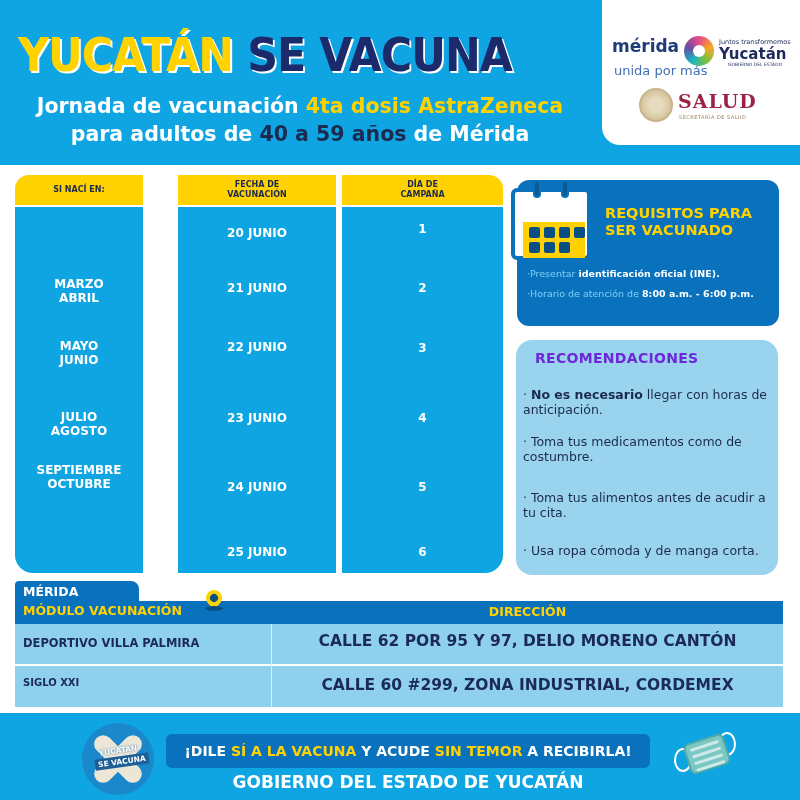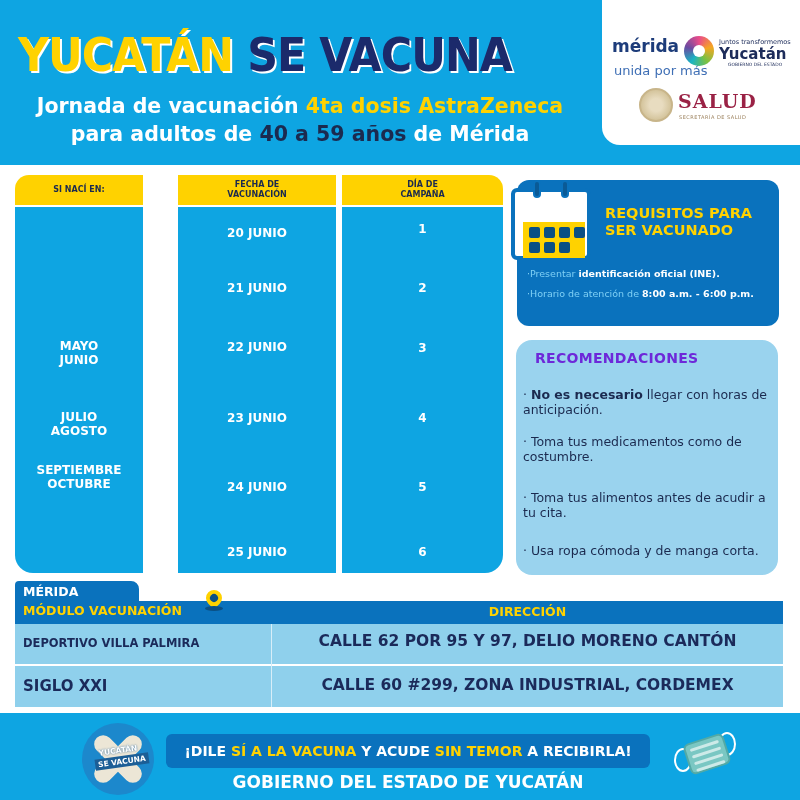--- a/index.html
+++ b/index.html
@@ -113,20 +113,24 @@
   <span class="logo-yuc-sub">GOBIERNO DEL ESTADO</span>
   <span class="logo-seal"></span>
   <span class="logo-salud">SALUD</span>
   <span class="logo-salud-sub">SECRETARÍA DE SALUD</span>
 </div>
 
 <div class="sched">
   <div class="col c1">
     <div class="col-head">SI NACÍ EN:</div>
     <div class="col-body">
+      <div class="cell" style="top:70px">
+          <div>MARZO</div>
+          <div>ABRIL</div>
+        </div>
       <div class="cell" style="top:132px">
           <div>MAYO</div>
           <div>JUNIO</div>
         </div>
       <div class="cell" style="top:203px">
           <div>JULIO</div>
           <div>AGOSTO</div>
         </div>
       <div class="cell" style="top:256px">
           <div>SEPTIEMBRE</div>
@@ -203,21 +207,21 @@
 <div class="loc-city">MÉRIDA</div>
 <div class="loc-mod">MÓDULO VACUNACIÓN</div>
 <div class="pin"></div>
 <div class="pin-base"></div>
 <div class="loc-dir">DIRECCIÓN</div>
 <div class="loc-row r1"></div>
 <div class="loc-row r2"></div>
 <div class="loc-sep"></div>
 <div class="loc-name" style="top:636px;font-size:11.5px">DEPORTIVO VILLA PALMIRA</div>
 <div class="loc-addr" style="top:632px">CALLE 62 POR 95 Y 97,  DELIO MORENO CANTÓN</div>
-<div class="loc-name" style="top:677px;font-size:15px;font-weight:900">SIGLO XXI</div>
+<div class="loc-name" style="top:677px;font-size:10px;font-weight:900">SIGLO XXI</div>
 <div class="loc-addr" style="top:676px">CALLE 60 #299, ZONA  INDUSTRIAL, CORDEMEX</div>
 
 <div class="footer"></div>
 <div class="badge">
   <div class="badge-x1"></div>
   <div class="badge-x2"></div>
   <div class="badge-t1">YUCATÁN</div>
   <div class="badge-t2">SE VACUNA</div>
 </div>
 <div class="slogan"><span>¡DILE </span><span class="hl-y">SÍ A LA VACUNA</span><span> Y ACUDE </span><span class="hl-y">SIN TEMOR</span><span> A RECIBIRLA!</span></div>

